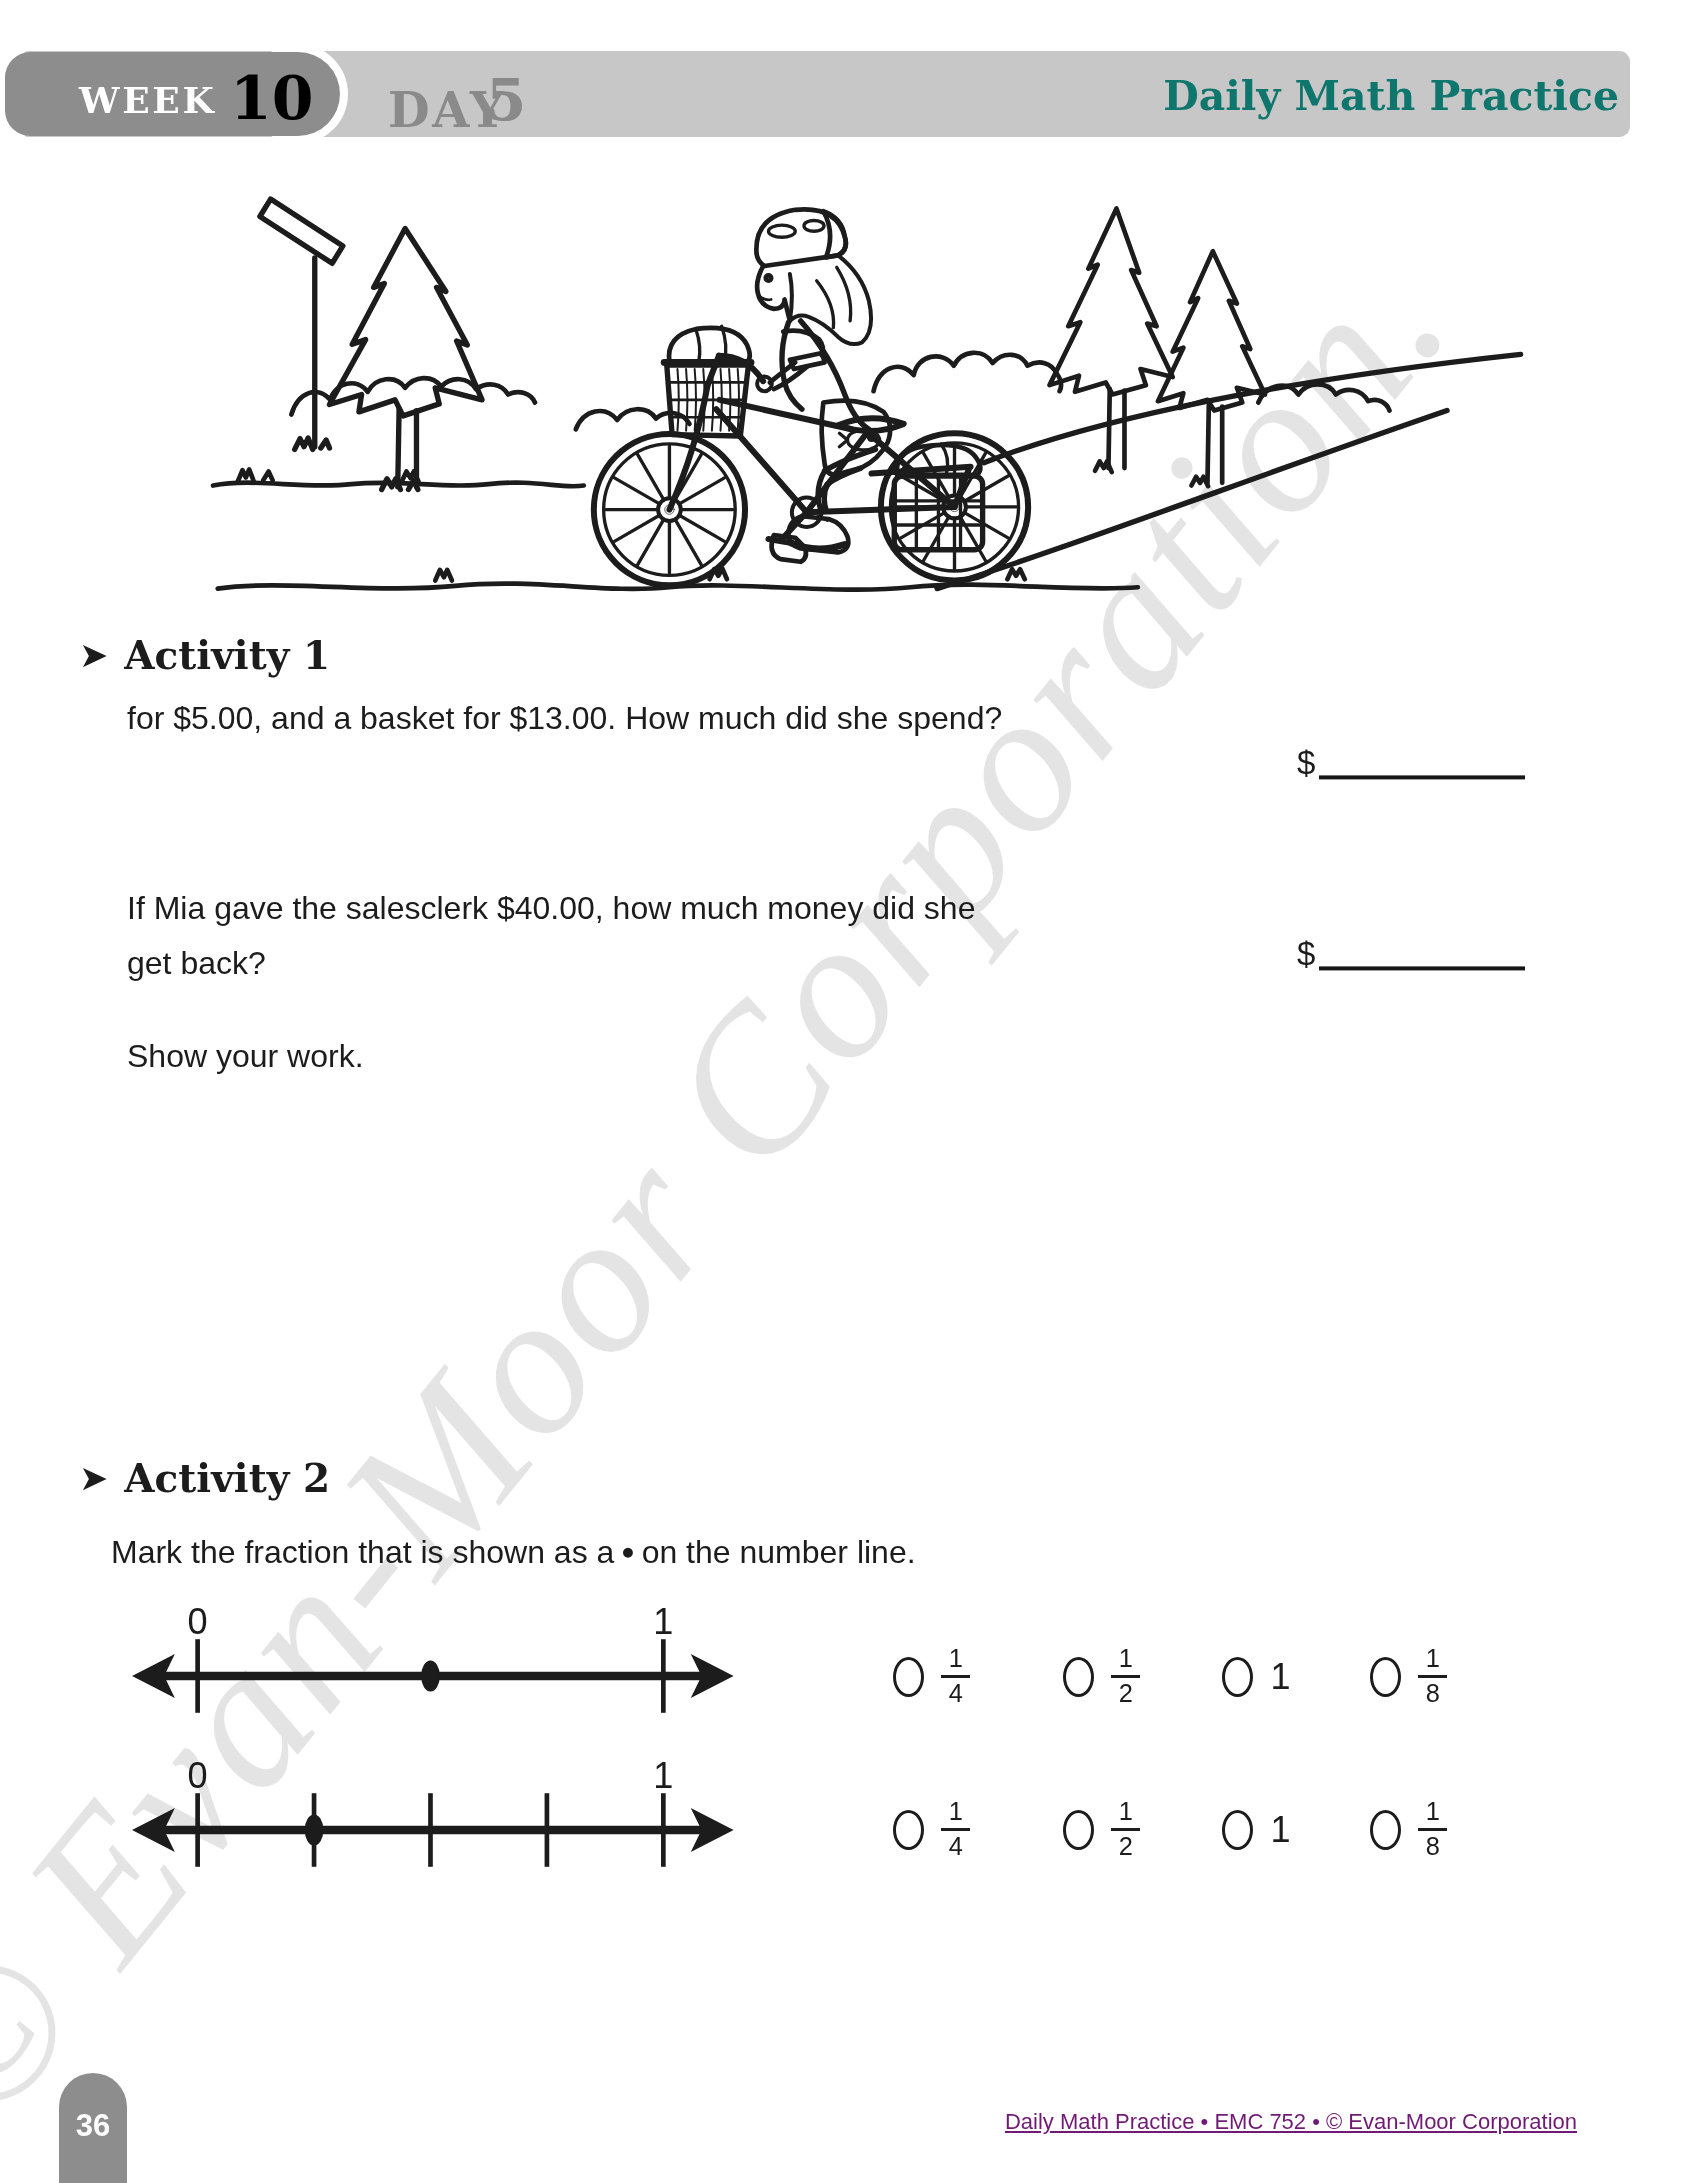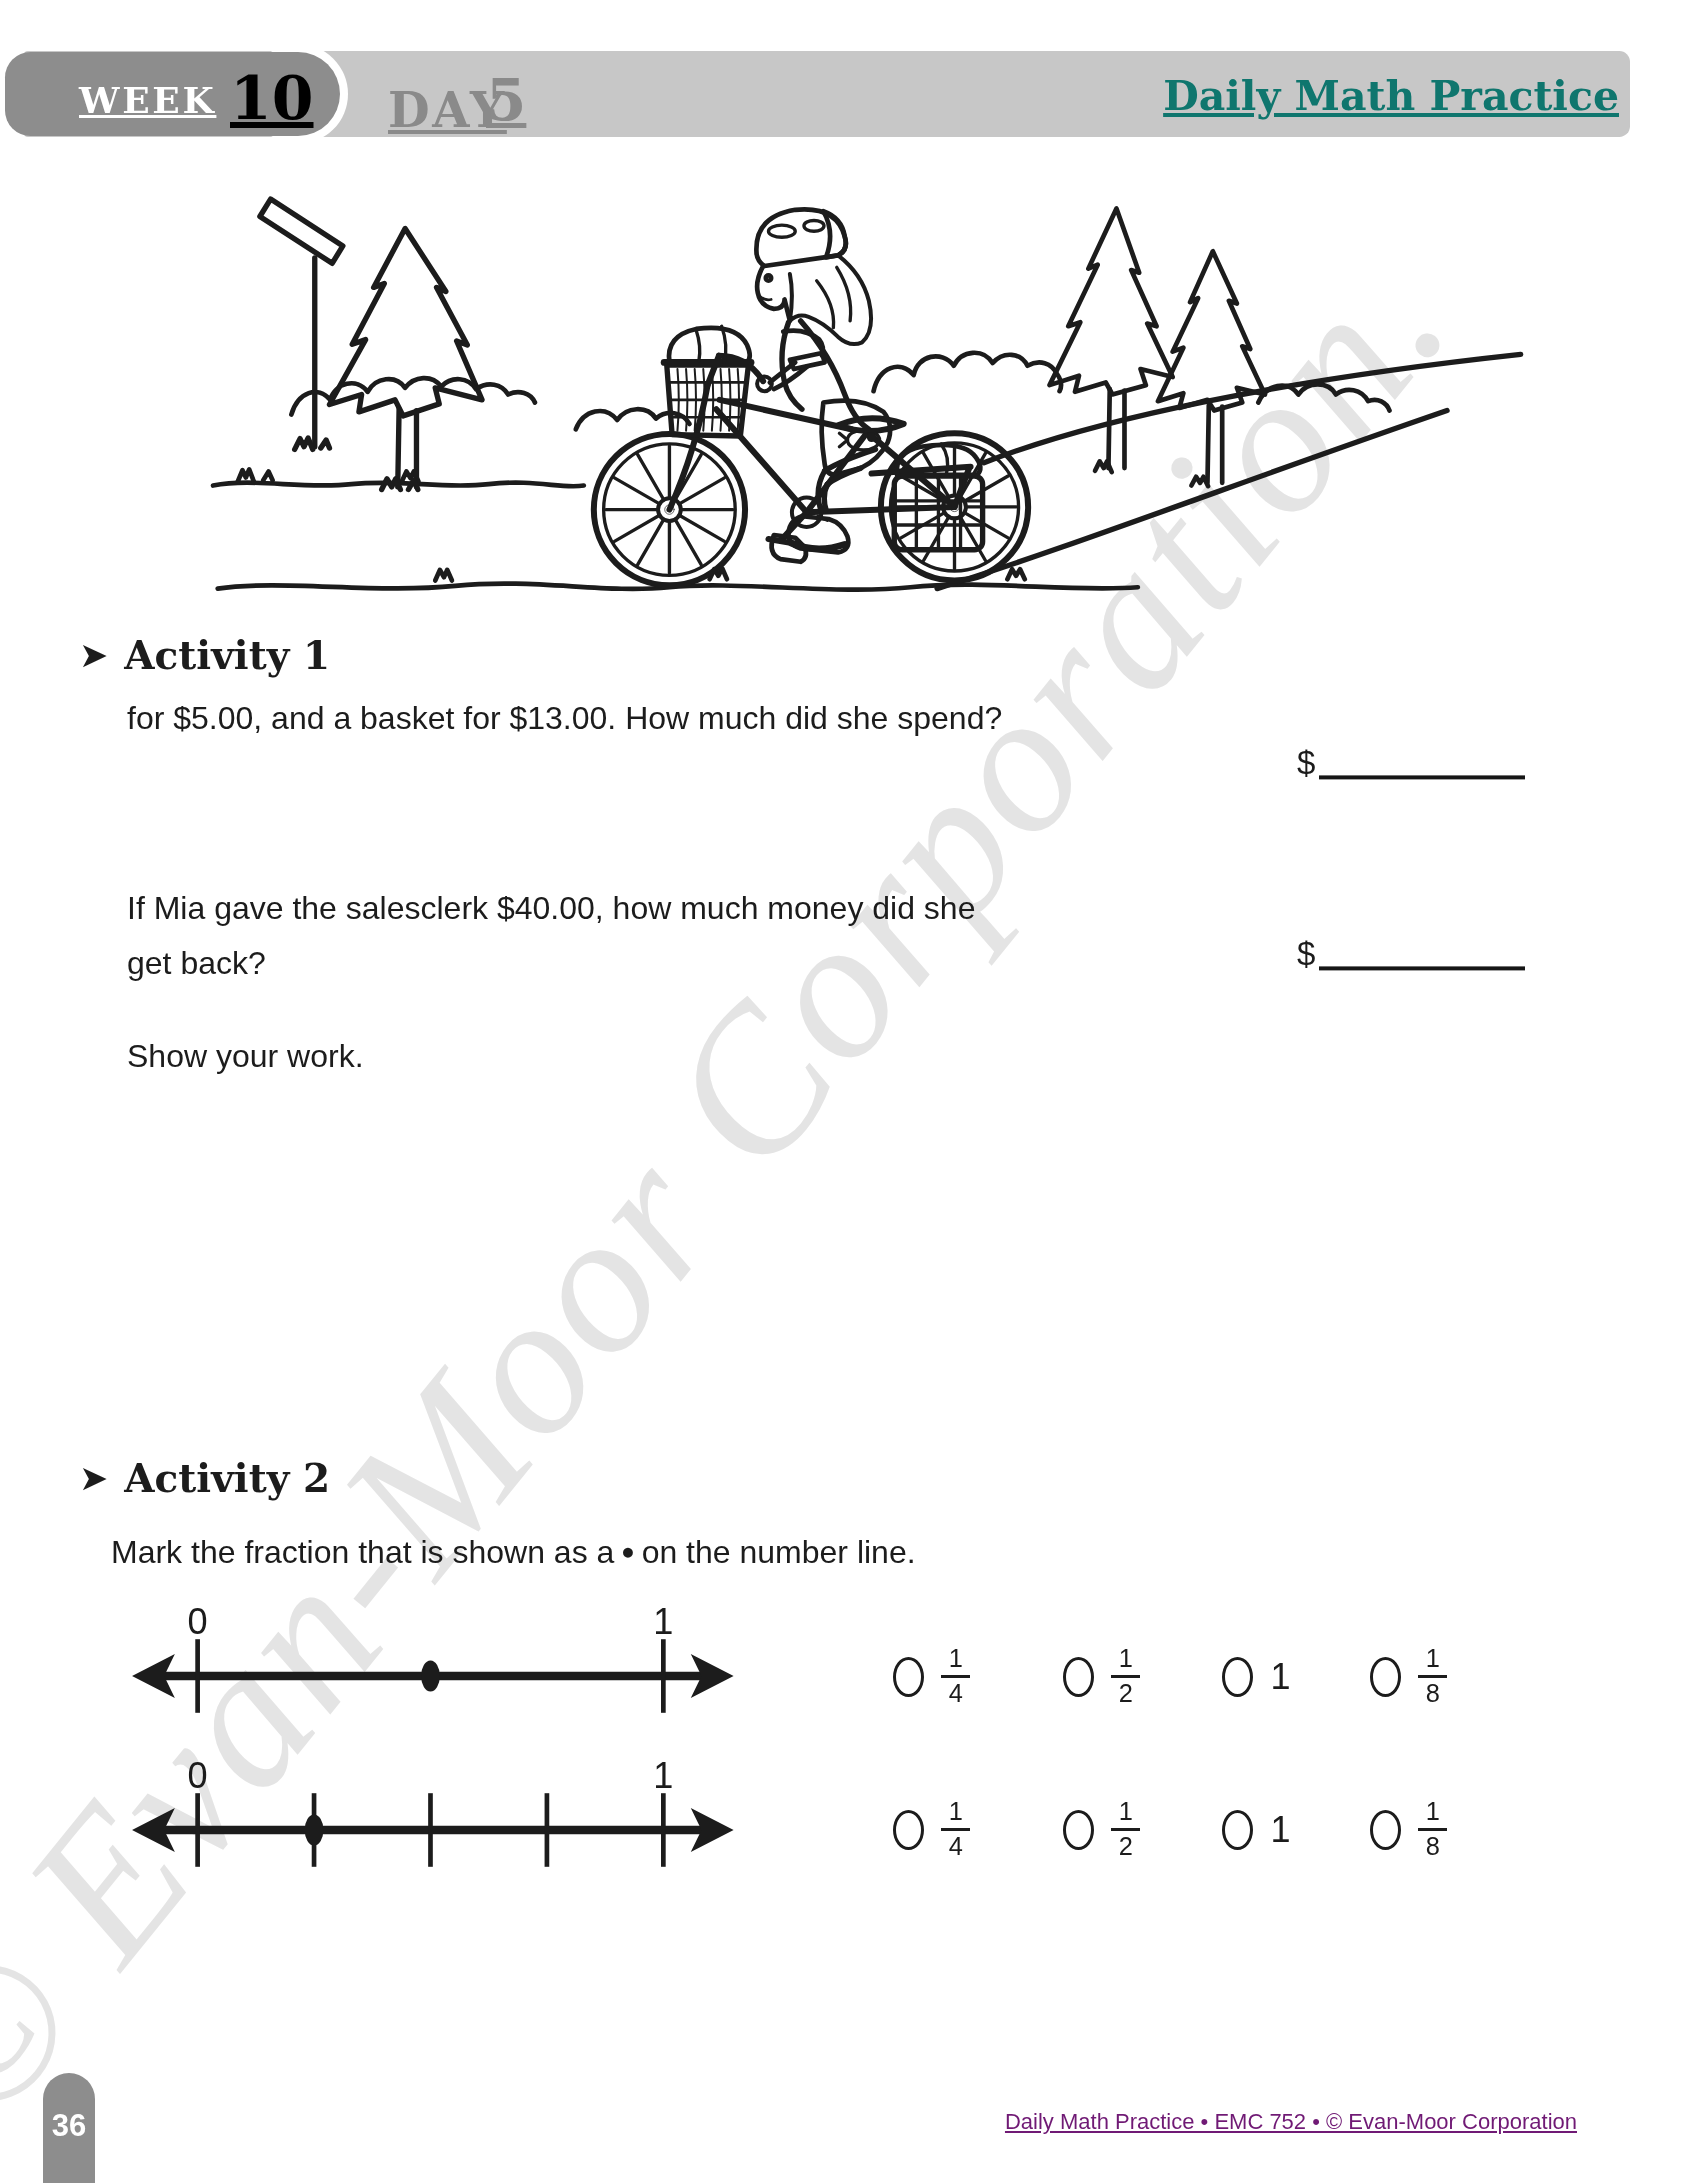--- a/index.html
+++ b/index.html
@@ -13,21 +13,21 @@
     font-size:201px;letter-spacing:4px;color:#e4e4e4;white-space:nowrap;
     transform:rotate(-51deg);transform-origin:0 100%;line-height:1.16;}
 
   
   #hdr-bar{left:24px;top:51px;width:1606px;height:86px;background:#c7c7c7;
     border-radius:4px 10.7px 10.7px 4px;z-index:2;}
   #hdr-ring{left:248px;top:44px;width:100px;height:100px;border-radius:50%;
     background:#ffffff;z-index:3;}
   #hdr-pill{left:5.4px;top:52px;width:335px;height:84px;background:#8d8d8d;
     border-radius:25.4px 42px 42px 25.4px;z-index:4;}
-  .hdr-txt{font-family:"DejaVu Serif",serif;font-weight:bold;z-index:5;text-decoration:underline;}
+  .hdr-txt{font-family:"DejaVu Serif",serif;font-weight:bold;z-index:5;}
   #week-word{left:79px;top:79px;font-size:36px;color:#ffffff;letter-spacing:2.7px;}
   #week-num{left:230px;top:63px;font-size:60px;color:#000000;}
   #day-word{left:388px;top:82px;font-size:48px;color:#8a8a8a;letter-spacing:2.7px;}
   #day-num{left:486px;top:66px;font-size:58px;color:#8a8a8a;}
   #hdr-title{right:62px;top:72px;font-size:41px;color:#0f766e;}
 
   
   #scene{left:201px;top:187px;z-index:2;}
   #scene path,#scene line,#scene circle,#scene ellipse,#scene rect{
     stroke:#1c1c1c;fill:none;stroke-linecap:round;stroke-linejoin:round;}
@@ -48,21 +48,21 @@
   .opts{left:0;width:1681px;height:87px;z-index:3;}
   .option{position:absolute;display:flex;align-items:center;gap:17.4px;height:87px;}
   .bubble{width:31px;height:40px;border:3px solid #1c1c1c;border-radius:50%;
     background:transparent;box-sizing:border-box;}
   .frac{display:inline-flex;flex-direction:column;align-items:center;line-height:1;}
   .frac .num,.frac .den{font-size:25.4px;}
   .frac .bar{width:29px;height:2.7px;background:#1c1c1c;margin:3.3px 0;}
   .whole{font-size:36px;}
 
   
-  #page-tab{left:43px;top:2073px;width:52px;height:110px;background:#8d8d8d;
+  #page-tab{left:59px;top:2073px;width:68px;height:110px;background:#8d8d8d;
     border-radius:36px 36px 0 0;z-index:3;display:flex;justify-content:center;}
   #page-num{color:#ffffff;font-weight:bold;font-size:31px;margin-top:35px;}
   #credit{right:104px;top:2109px;font-size:22px;color:#701a75;z-index:3;letter-spacing:0;text-decoration:underline;}
 </style>
 </head>
 <body>
 
 <div id="watermark">© Evan-Moor Corporation.</div>
 
 <div id="hdr-bar" class="abs"></div>

